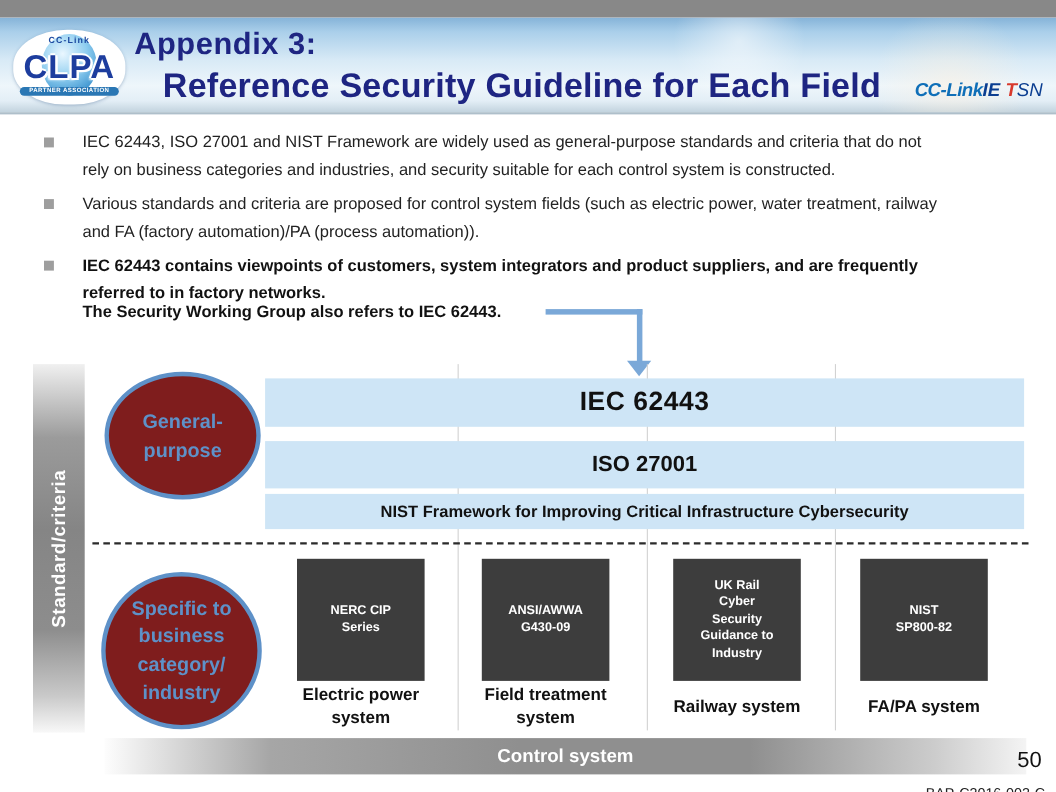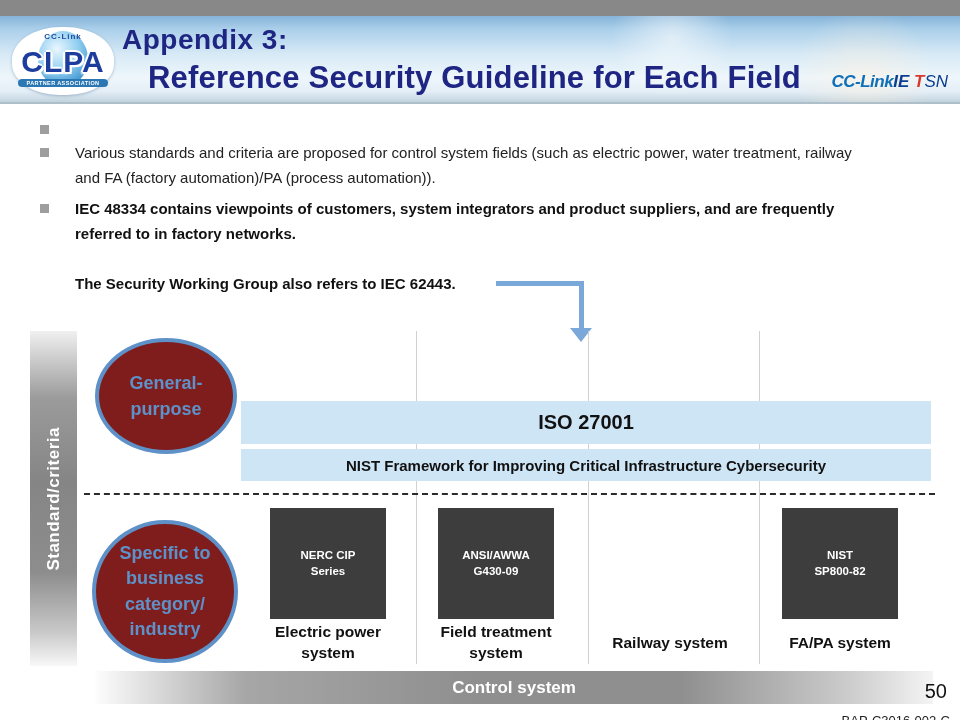--- a/index.html
+++ b/index.html
@@ -102,62 +102,70 @@
     <div class="abs title-line1">Appendix 3:</div>
     <div class="abs title-line2">Reference Security Guideline for Each Field</div>
     <div class="abs cclink-logo">
       <span class="cclink-cc">CC-Link</span><span class="cclink-ie">IE</span>&nbsp;<span class="cclink-t">T</span><span class="cclink-sn">SN</span>
     </div>
   </div>
 
   <div class="abs bullets">
     <div class="bullet">
       <span class="marker"></span>
+      <span class="btext">IEC 62443, ISO 27001 and NIST Framework are widely used as general-purpose standards and criteria that do not
+rely on business categories and industries, and security suitable for each control system is constructed.</span>
     </div>
     <div class="bullet">
       <span class="marker"></span>
       <span class="btext">Various standards and criteria are proposed for control system fields (such as electric power, water treatment, railway
 and FA (factory automation)/PA (process automation)).</span>
     </div>
     <div class="bullet bold">
       <span class="marker"></span>
-      <span class="btext">IEC 48334 contains viewpoints of customers, system integrators and product suppliers, and are frequently
+      <span class="btext">IEC 62443 contains viewpoints of customers, system integrators and product suppliers, and are frequently
 referred to in factory networks.</span>
     </div>
   </div>
   <div class="abs callout">The Security Working Group also refers to IEC 62443.</div>
 
   <div class="abs arrow-h"></div>
   <div class="abs arrow-v"></div>
   <div class="abs arrow-head"></div>
 
   <div class="abs sidebar">
     <span class="sidebar-text">Standard/criteria</span>
   </div>
 
   <div class="abs col-line" style="left:416px;"></div>
   <div class="abs col-line" style="left:588px;"></div>
   <div class="abs col-line" style="left:759px;"></div>
 
+  <div class="abs bar bar1">IEC 62443</div>
   <div class="abs bar bar2">ISO 27001</div>
   <div class="abs bar bar3">NIST Framework for Improving Critical Infrastructure Cybersecurity</div>
 
   <div class="abs dashed-line"></div>
 
   <div class="abs ellipse ellipse1">General-
 purpose</div>
   <div class="abs ellipse ellipse2">Specific to
 business
 category/
 industry</div>
 
   <div class="abs dark-box box1">NERC CIP
 Series</div>
   <div class="abs dark-box box2">ANSI/AWWA
 G430-09</div>
+  <div class="abs dark-box box3">UK Rail
+Cyber
+Security
+Guidance to
+Industry</div>
   <div class="abs dark-box box4">NIST
 SP800-82</div>
 
   <div class="abs col-label lab1">Electric power
 system</div>
   <div class="abs col-label lab2">Field treatment
 system</div>
   <div class="abs col-label lab3">Railway system</div>
   <div class="abs col-label lab4">FA/PA system</div>
 

